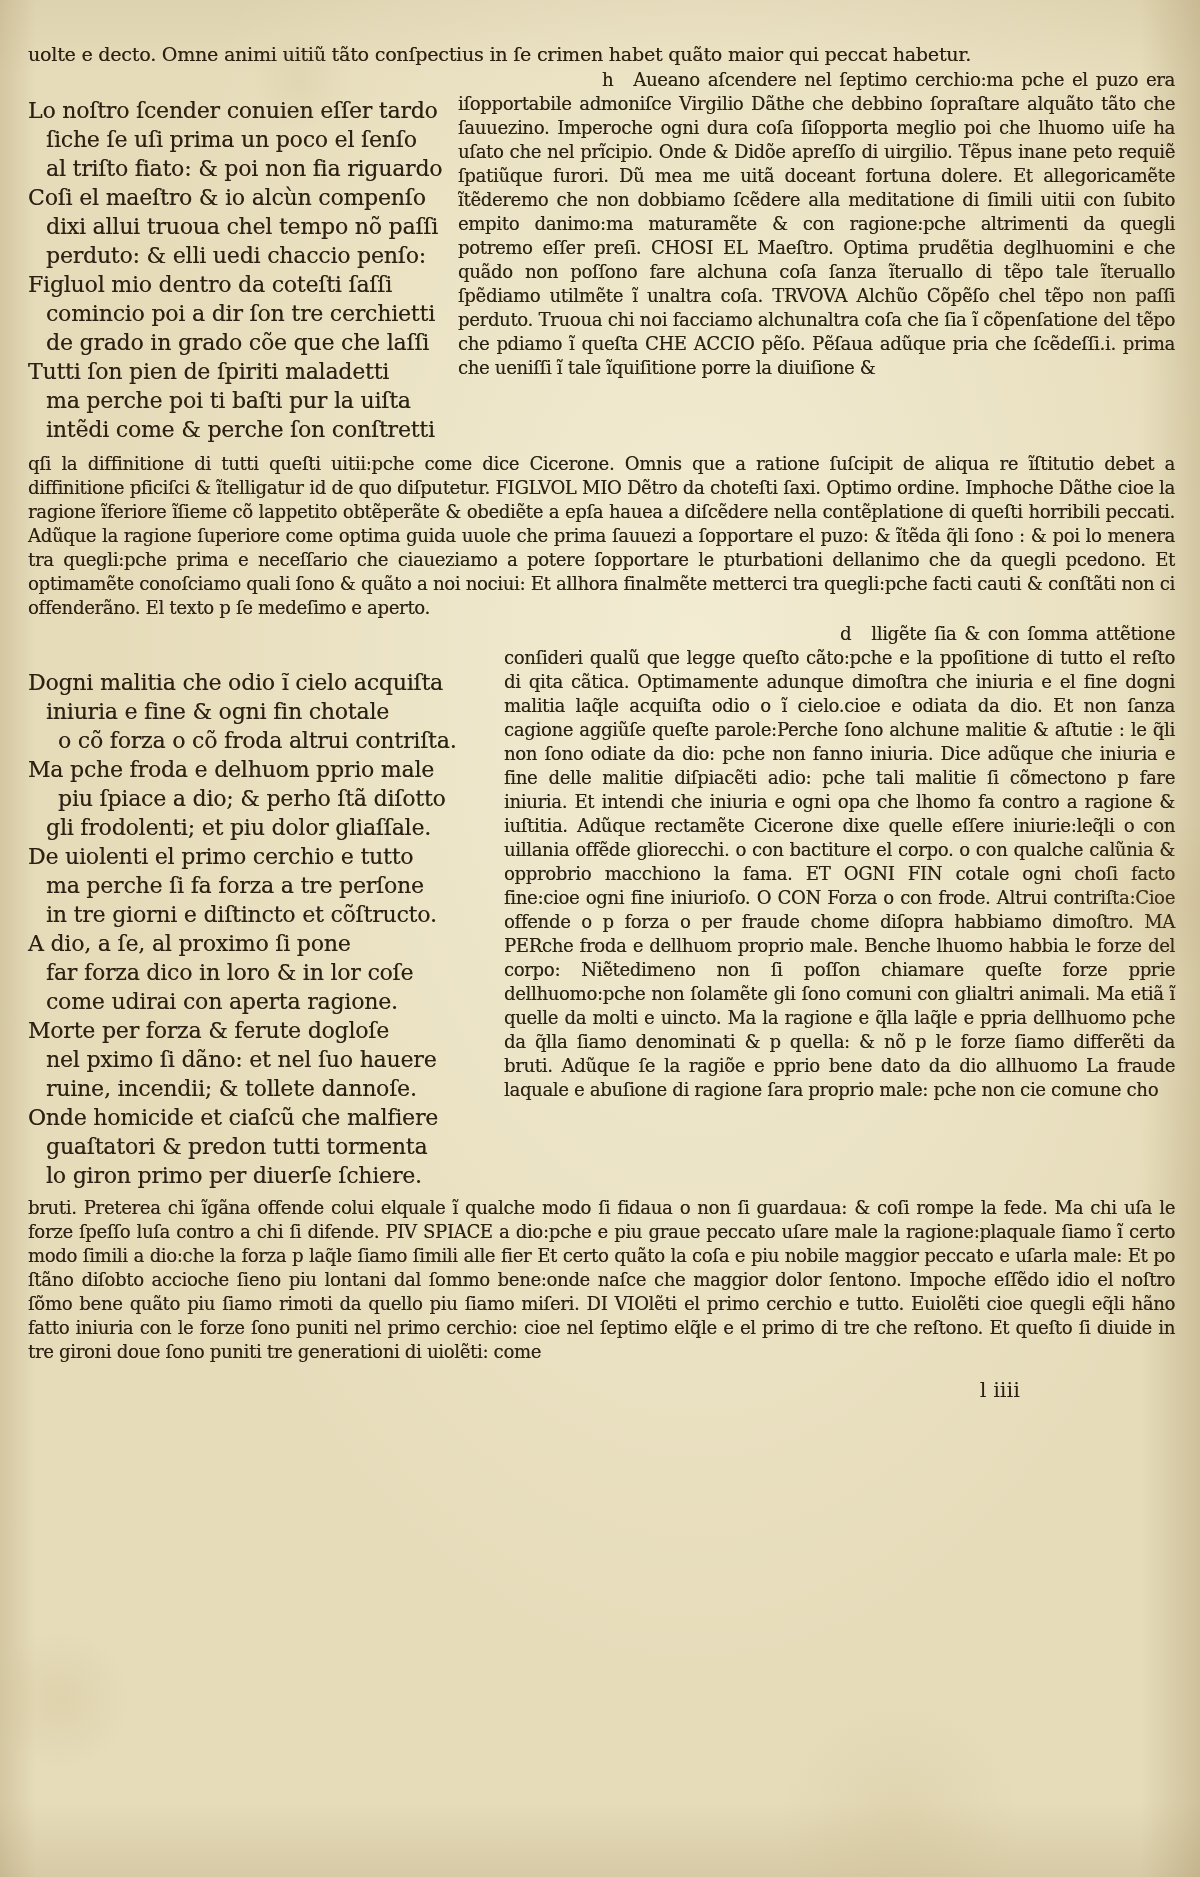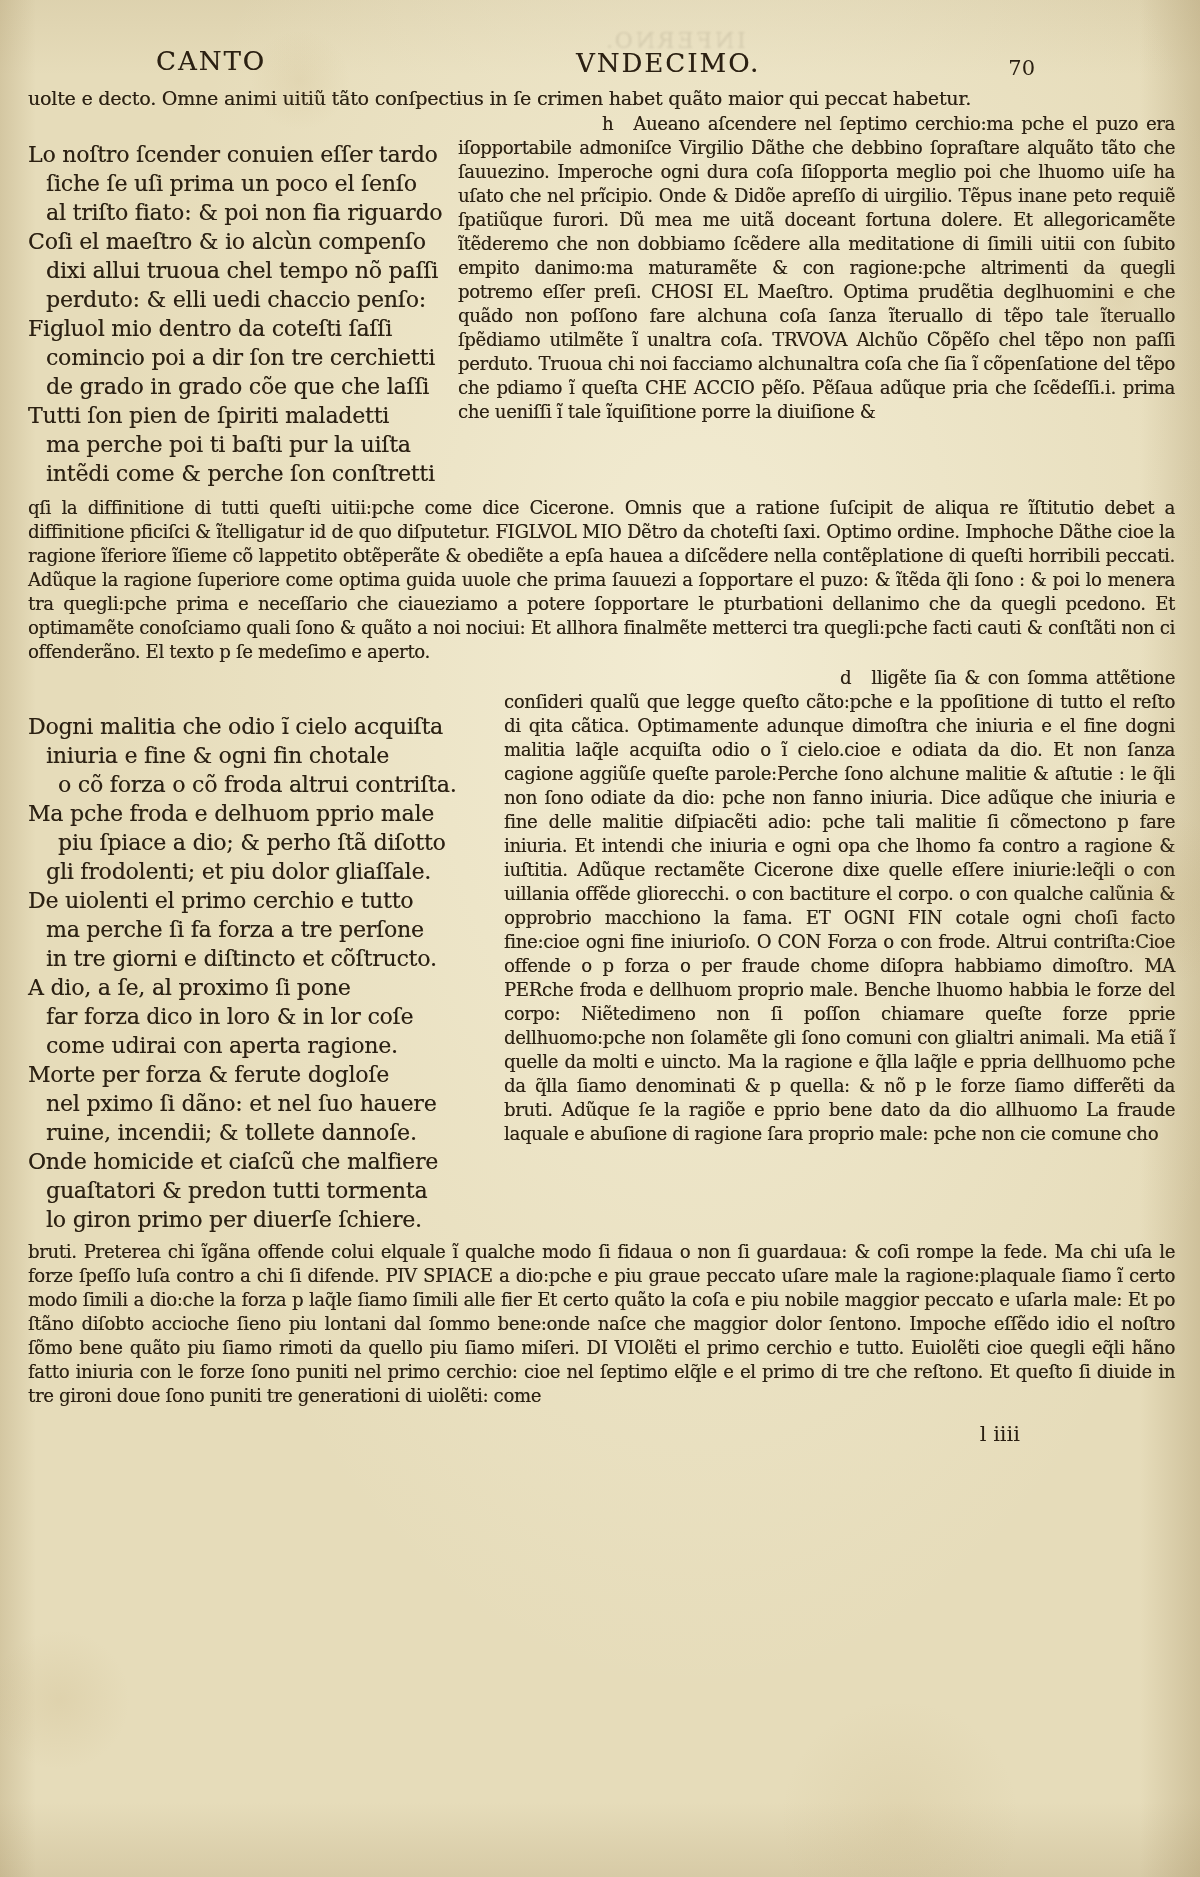--- a/index.html
+++ b/index.html
@@ -56,26 +56,20 @@
   .fw2{margin-top:6px;}
   .signature{margin-top:14px;padding-right:155px;text-align:right;font-size:21px;}
   
   .pline,.comm,.fullwidth,.intro,.h-left,.h-right{text-shadow:0.25px 0 0 rgba(43,32,18,.55);}
 </style>
 </head>
 <body>
 
 <div class="page">
 
-  <div class="header">
-    <span class="h-left">CANTO</span>
-    <span class="h-ghost">INFERNO.</span>
-    <span class="h-right">VNDECIMO.</span>
-    <span class="h-folio">70</span>
-  </div>
 
   <p class="intro">uolte e decto. Omne animi uitiũ tãto conſpectius in ſe crimen habet quãto maior qui peccat habetur.</p>
 
   <div class="section">
     <div class="poem poem1">
 
         <div class="pline"><span>Lo noſtro ſcender conuien eſſer tardo</span></div>
 
         <div class="pline ind1"><span>ſiche ſe uſi prima un poco el ſenſo</span></div>
 

